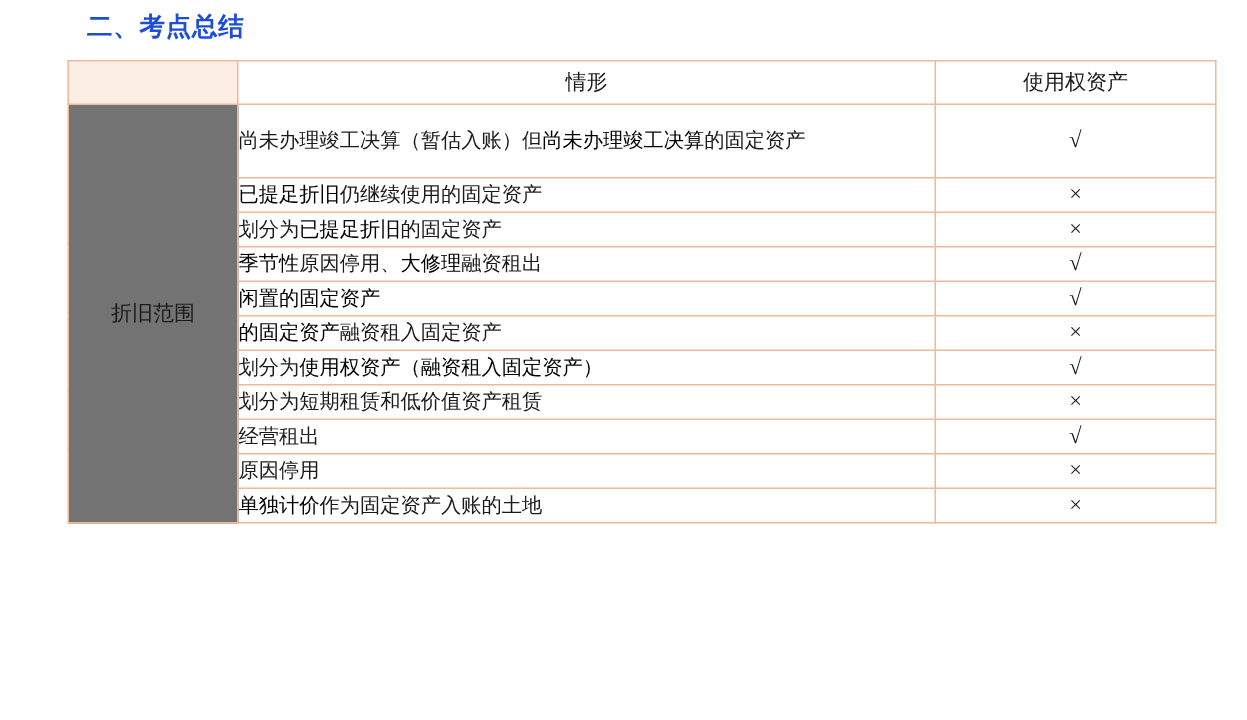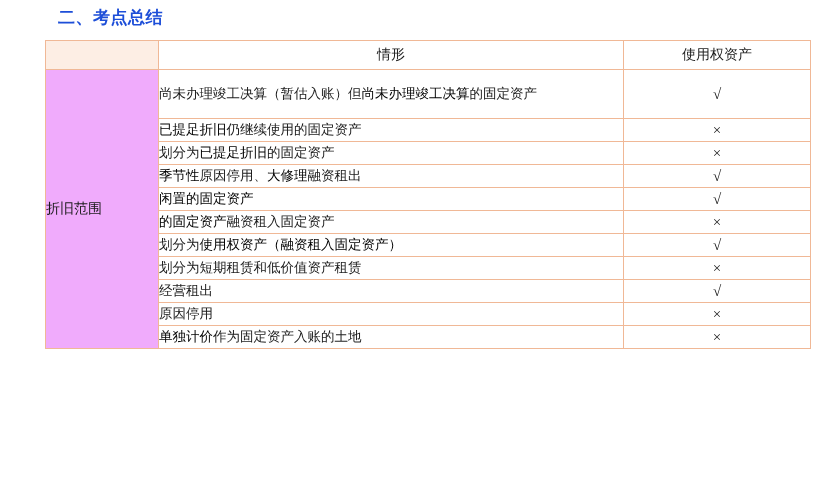--- a/index.html
+++ b/index.html
@@ -56,22 +56,22 @@
     text-align: center;
     font-weight: normal;
     font-size: 14px;
     color: #1a1a1a;
     background: #ffffff;
   }
   .hdr-blank {
     background: #fdeee4;
   }
   .label-cell {
-    background: #f0abfc;
-    text-align: left;
+    background: #737373;
+    text-align: center;
     font-size: 14px;
     color: #1a1a1a;
   }
   .case-cell {
     padding: 7px 10px 7px 12px;
     line-height: 1.55;
     text-align: left;
   }
   .flag-cell {
     text-align: center;

